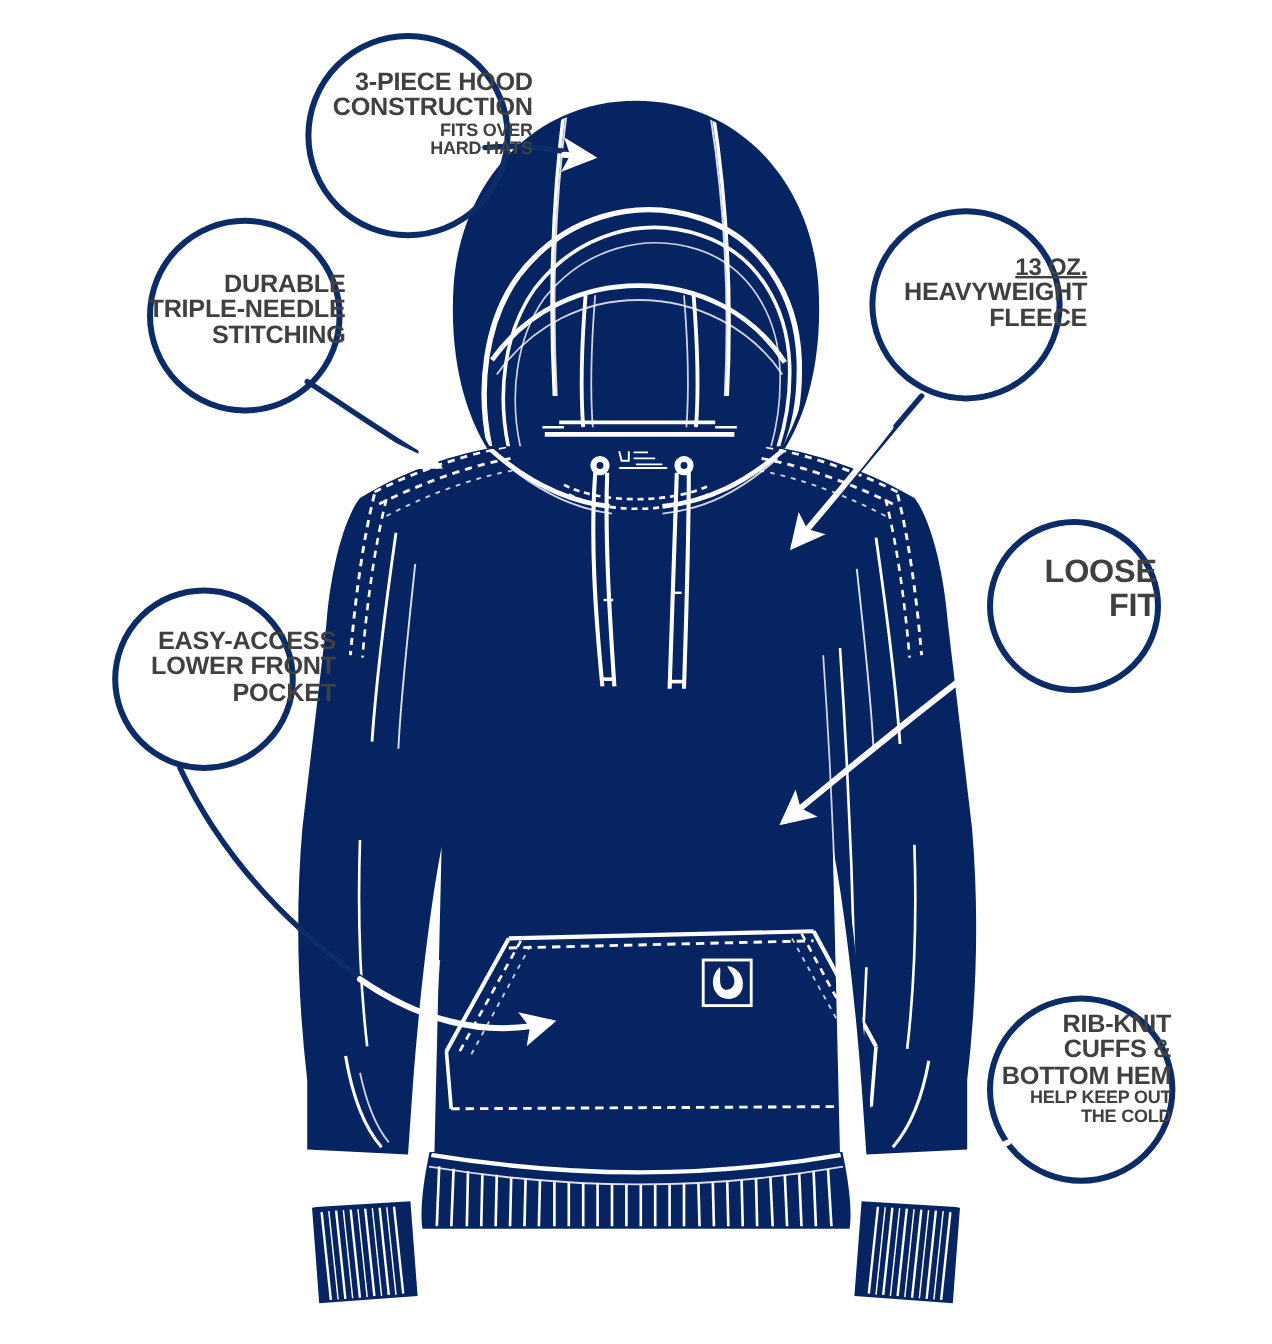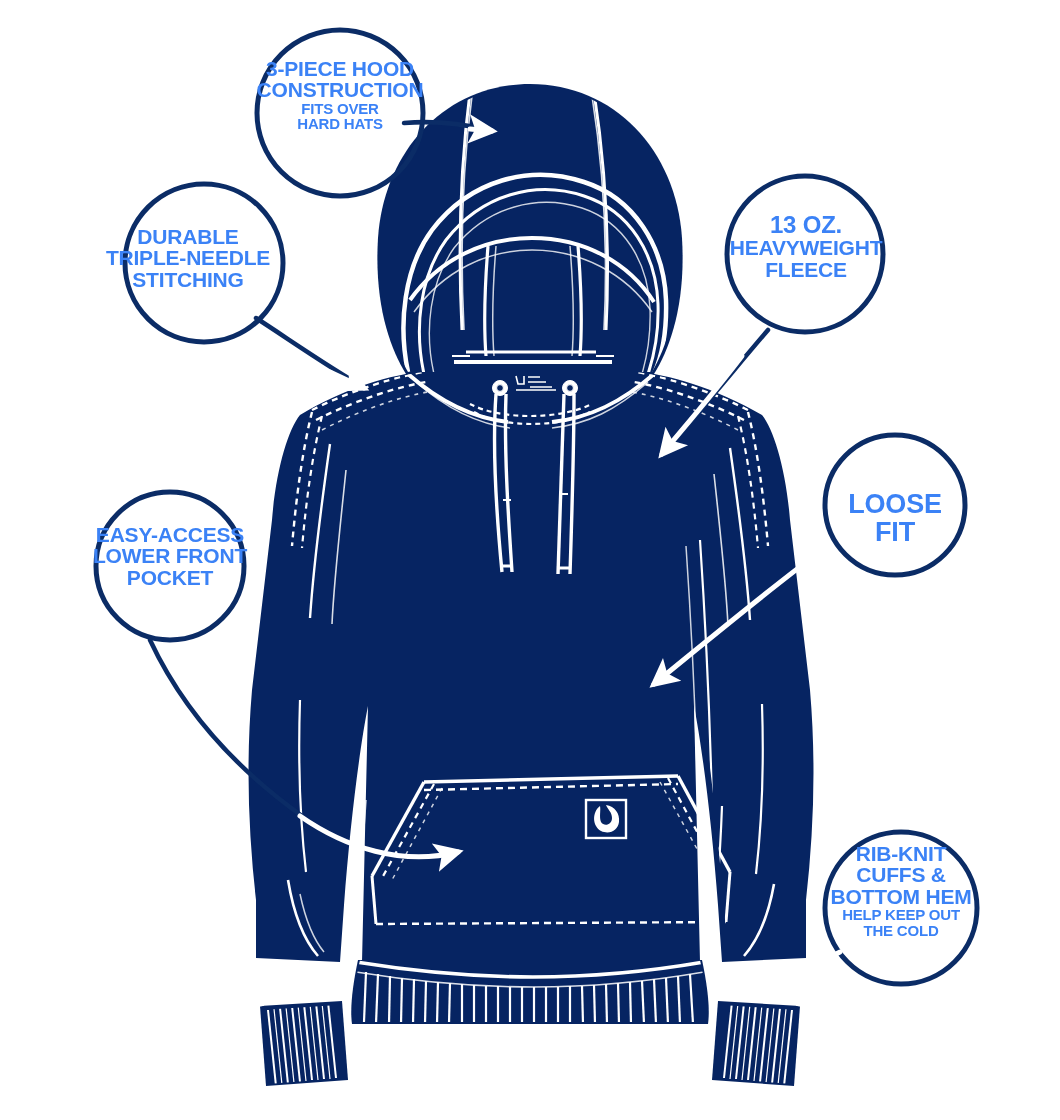--- a/index.html
+++ b/index.html
@@ -8,34 +8,34 @@
     width:1060px;height:1120px;
     font-family:"Liberation Sans", sans-serif;
     overflow:hidden;position:relative;
   }
   #stage{position:absolute;left:0;top:0;width:1060px;height:1120px;background:#fff;}
   #art{position:absolute;left:0;top:0;width:1060px;height:1120px;}
 
   
   .callout{
     position:absolute;
-    text-align:center;
-    color:#3b82f6;
+    text-align:right;
+    color:#404040;
     font-weight:bold;
     letter-spacing:-0.2px;
     line-height:1.02;
     text-transform:uppercase;
     white-space:nowrap;
     pointer-events:auto;
   }
   .callout .l{display:block;}
   .c-main{font-size:21px;}
   .c-sub{font-size:15px;}
   .c-big{font-size:27px;line-height:1.05;}
-  .c-med{font-size:24px;}
+  .c-med{font-size:20px;text-decoration:underline;}
   .c-small{font-size:15px;}
 </style>
 </head>
 <body>
 
 <div id="stage">
 
 <svg id="art" viewBox="0 0 1060 1120" xmlns="http://www.w3.org/2000/svg">
   <defs>
 
@@ -312,21 +312,21 @@
   <span class="l c-main">TRIPLE-NEEDLE</span>
   <span class="l c-main">STITCHING</span>
 </div>
 
 <div class="callout" style="left:706px;top:213px;width:200px;">
   <span class="l c-med">13 OZ.</span>
   <span class="l c-main">HEAVYWEIGHT</span>
   <span class="l c-main">FLEECE</span>
 </div>
 
-<div class="callout" style="left:826px;top:490px;width:138px;">
+<div class="callout" style="left:826px;top:462px;width:138px;">
   <span class="l c-big">LOOSE</span>
   <span class="l c-big">FIT</span>
 </div>
 
 <div class="callout" style="left:826px;top:843px;width:150px;">
   <span class="l c-main">RIB-KNIT</span>
   <span class="l c-main">CUFFS &amp;</span>
   <span class="l c-main">BOTTOM HEM</span>
   <span class="l c-small">HELP KEEP OUT</span>
   <span class="l c-small">THE COLD</span>

